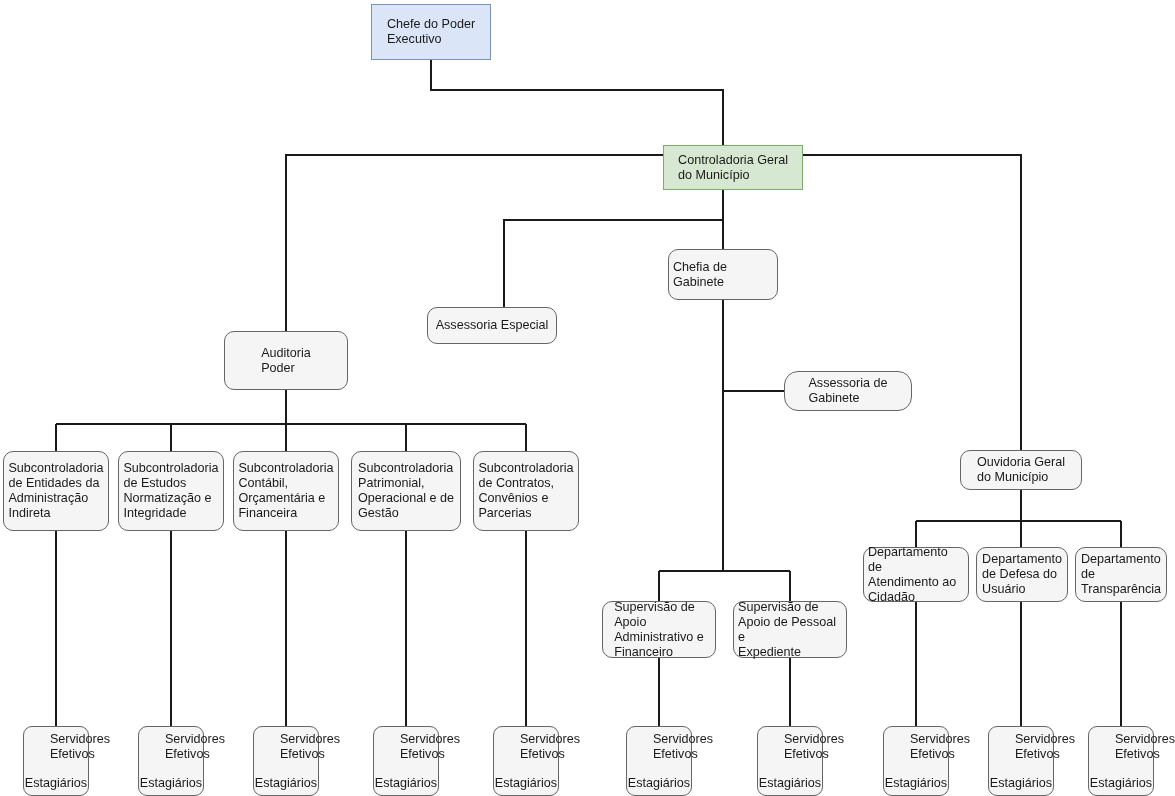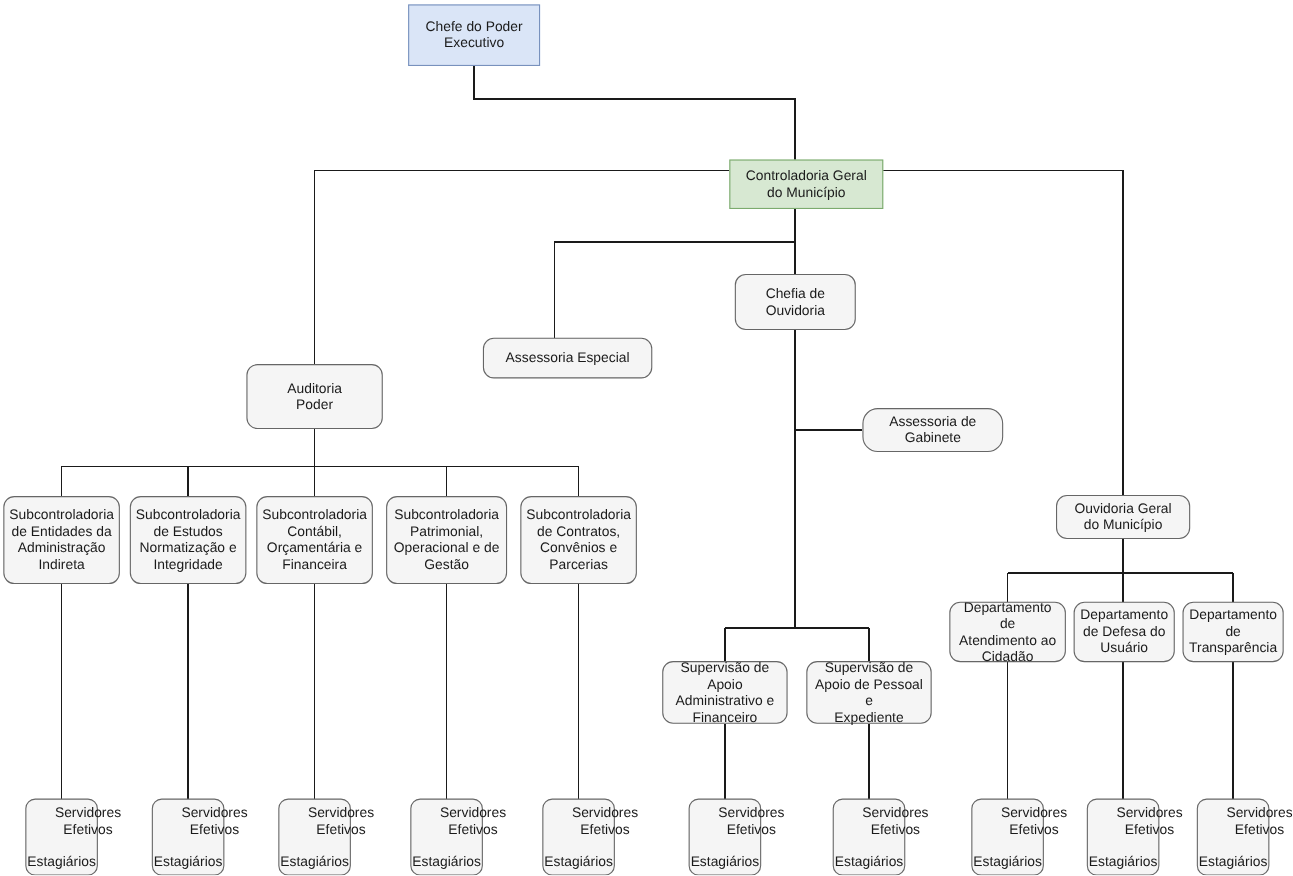--- a/index.html
+++ b/index.html
@@ -19,21 +19,20 @@
     position: absolute;
     left: 0; top: 0;
     width: 1175px; height: 796px;
     pointer-events: none;
   }
   .node {
     position: absolute;
     display: flex;
     align-items: center;
     justify-content: center;
-    text-align: center;
     background: #f5f5f5;
     border: 1px solid #666666;
     border-radius: 10px;
     color: #1a1a1a;
     font-size: 12.6px;
     line-height: 15px;
     padding: 2px 4px;
     white-space: pre-line;
     z-index: 2;
   }
@@ -109,23 +108,23 @@
       <path d="M1121,602 L1121,726"></path>
     </g>
   </svg>
 
   <div class="node root sharp" style="left:371px; top:4px; width:120px; height:56px;">Chefe do Poder
 Executivo</div>
 
   <div class="node highlight sharp" style="left:663px; top:145px; width:140px; height:45px;">Controladoria Geral
 do Município</div>
 
-  <div class="node" style="left:439px; top:307px; width:154px; height:37px;">Assessoria Especial</div>
-
-  <div class="node" style="left:668px; top:249px; width:110px; height:51px;">Chefia de Ouvidoria</div>
+  <div class="node" style="left:427px; top:307px; width:130px; height:37px;">Assessoria Especial</div>
+
+  <div class="node" style="left:668px; top:249px; width:110px; height:51px;">Chefia de Gabinete</div>
 
   <div class="node" style="left:784px; top:371px; width:128px; height:40px;border-radius:14px;">Assessoria de
 Gabinete</div>
 
   <div class="node" style="left:224px; top:331px; width:124px; height:59px;">Auditoria
 Poder</div>
 
   <div class="node" style="left:960px; top:450px; width:122px; height:40px;">Ouvidoria Geral
 do Município</div>
 

